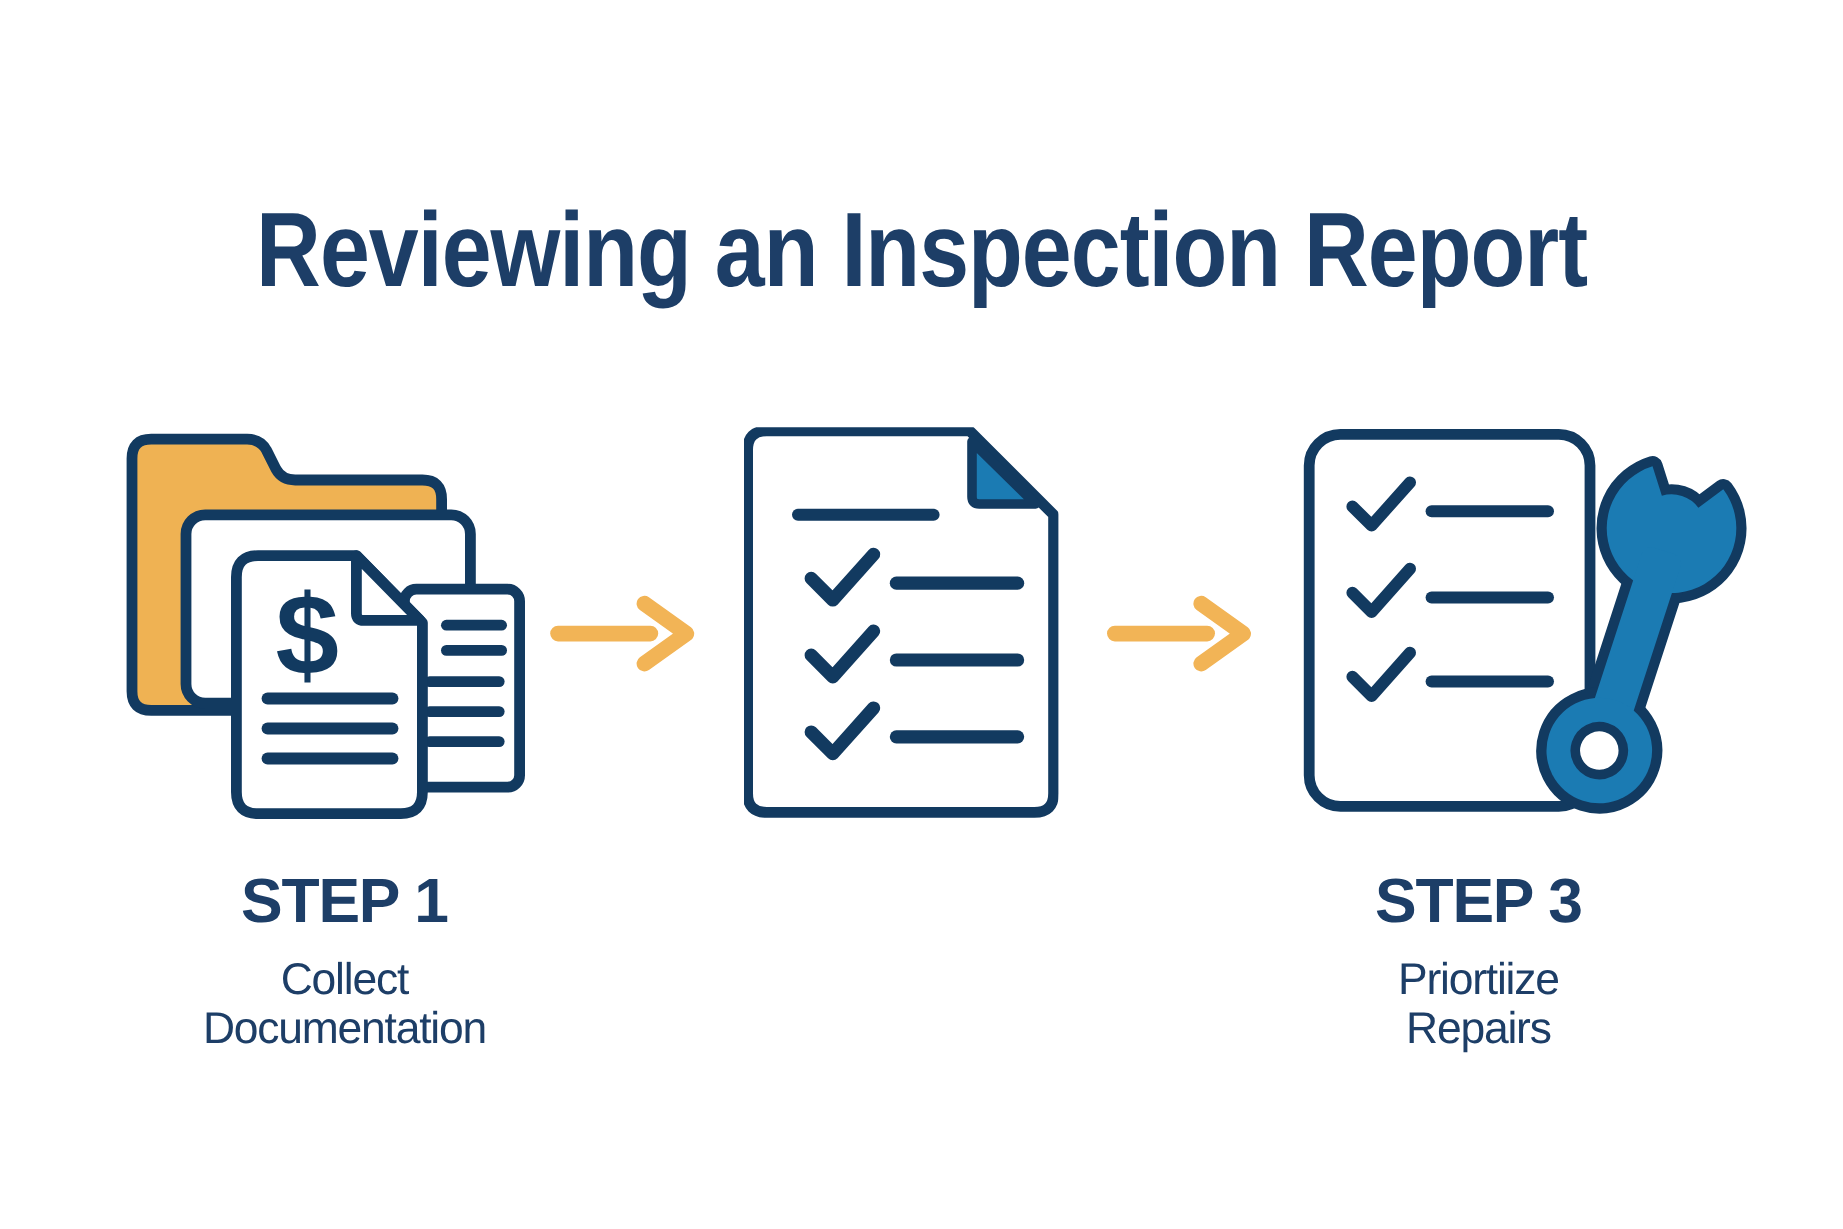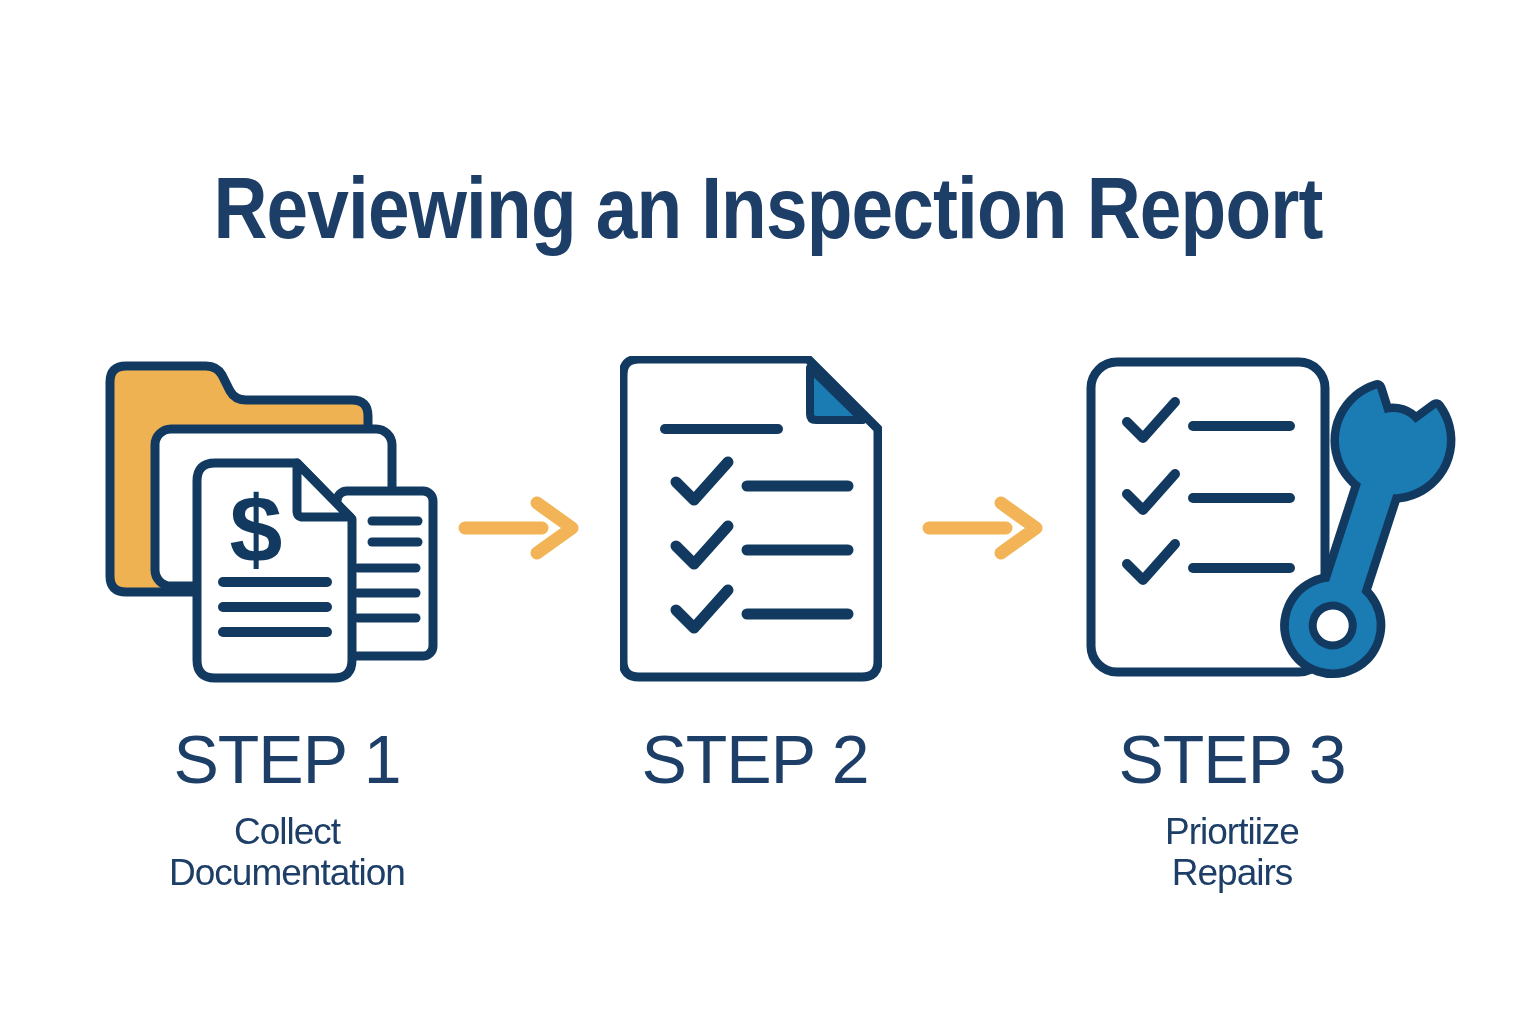--- a/index.html
+++ b/index.html
@@ -38,22 +38,22 @@
     top: 684px;
     width: 520px;
     transform: translateX(-50%);
     text-align: center;
     color: #1D3E67;
   }
   #step-text-1 { left: 287px; }
   #step-text-2 { left: 755px; }
   #step-text-3 { left: 1232px; }
   .step-label {
-    font-size: 68px;
-    font-weight: 400;
+    font-size: 52px;
+    font-weight: 700;
     letter-spacing: -1px;
     line-height: 1;
   }
   .step-desc {
     margin-top: 18px;
     font-size: 37px;
     font-weight: 400;
     letter-spacing: -1px;
     line-height: 1.11;
     white-space: pre-line;
@@ -153,21 +153,20 @@
     </g>
   </svg>
 
   <div id="step-text-1" class="step-text">
     <div class="step-label">STEP 1</div>
     <div class="step-desc">Collect
 Documentation</div>
   </div>
 
   <div id="step-text-2" class="step-text">
-    <div class="step-label">STEP 2</div>
   </div>
 
   <div id="step-text-3" class="step-text">
     <div class="step-label">STEP 3</div>
     <div class="step-desc">Priortiize
 Repairs</div>
   </div>
 
 </div>
 

